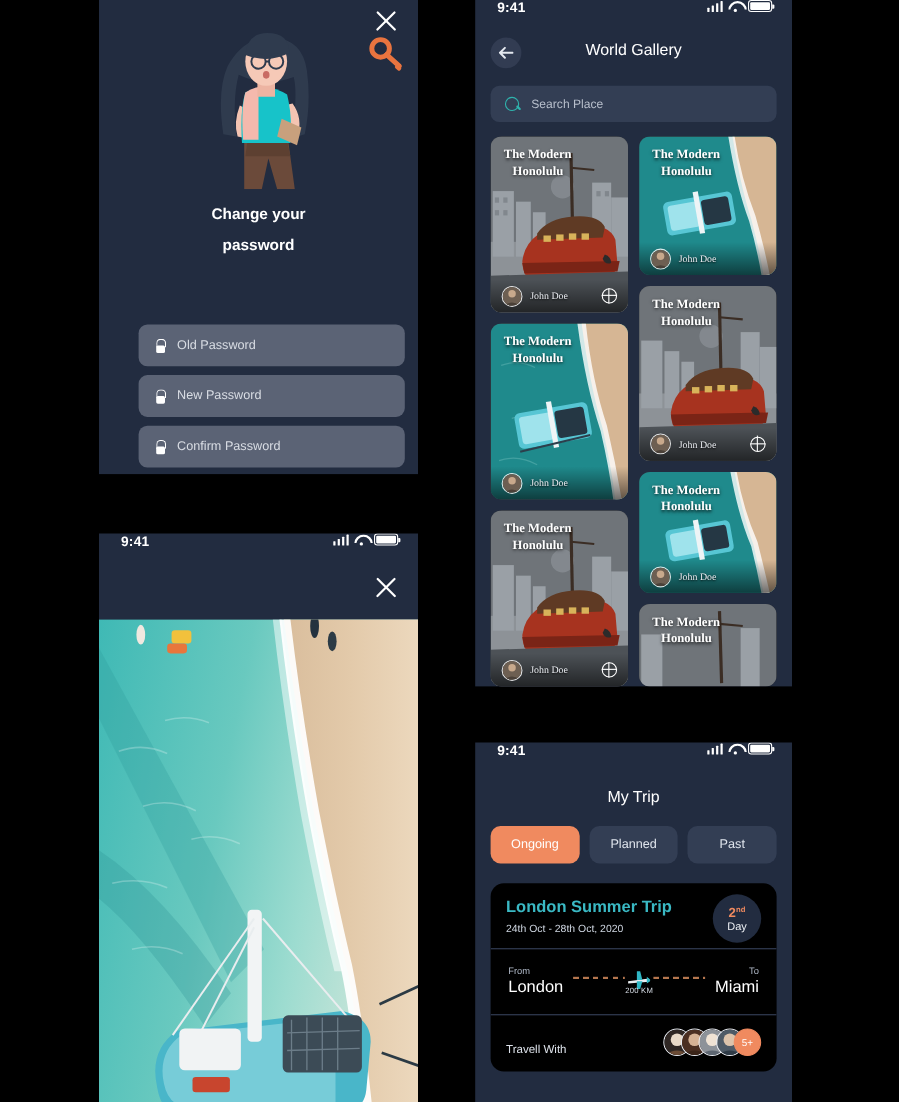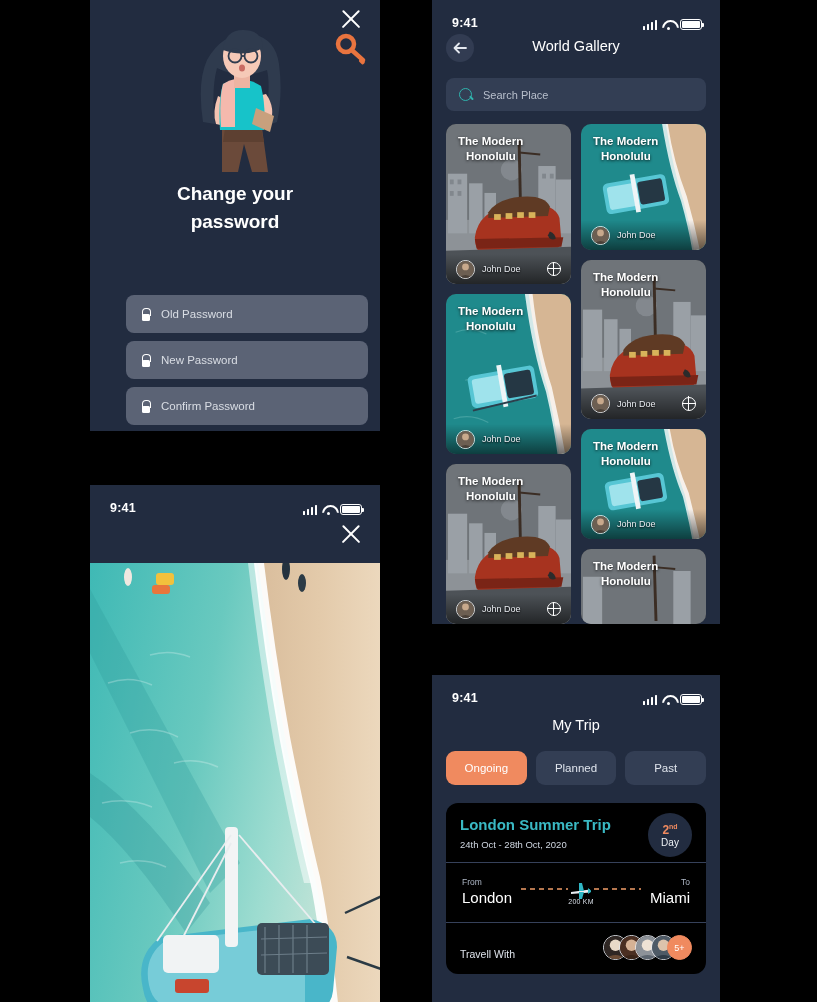--- a/index.html
+++ b/index.html
@@ -9,21 +9,21 @@
     font-family: "Liberation Sans", sans-serif;
     overflow: hidden;
   }
   .stage { position: relative; width: 817px; height: 1002px; background:#000; }
 
   
   .panel { position: absolute; background: #222c40; overflow: hidden; }
 
   
   .statusbar {
-    height: 30px; display:flex; align-items:flex-end; justify-content:space-between;
+    height: 30px; display:flex; align-items:flex-start; justify-content:space-between;
     padding: 0 18px 0 20px; color:#fff;
   }
   .sb-time { font-size: 12.5px; font-weight: bold; letter-spacing:.2px; }
   .sb-icons { display:flex; align-items:flex-end; gap:5px; }
   .bars { display:flex; align-items:flex-end; gap:1.5px; height:10px; }
   .bars i { display:block; width:2.5px; background:#fff; border-radius:.5px; }
   .bars i:nth-child(1){height:4px}.bars i:nth-child(2){height:6px}
   .bars i:nth-child(3){height:8px}.bars i:nth-child(4){height:10px}
   .wifi { position:relative; width:13px; height:10px; }
   .wifi::before{
@@ -46,21 +46,21 @@
     background:#fff; border-radius:2px;
   }
   .xbtn::before{ transform: rotate(45deg); }
   .xbtn::after { transform: rotate(-45deg); }
 
   
   #p-password { left:90px; top:0; width:290px; height:431px; }
   .illus { position:absolute; left:0; right:0; top:20px; height:152px; }
   .pw-title {
     position:absolute; left:24px; right:24px; top:180px;
-    text-align:center; color:#fff; font-size:19px; line-height:28px; font-weight:600;
+    text-align:center; color:#fff; font-size:14px; line-height:28px; font-weight:600;
   }
   .pw-sub {
     position:absolute; left:26px; right:26px; top:244px;
     text-align:center; color:#c3cad6; font-size:11.5px; line-height:17px;
   }
   .field {
     position:absolute; left:126px; width:242px; height:38px; left:36px;
     background:#5b6375; border-radius:8px; display:flex; align-items:center;
     padding: 0 14px; gap:10px;
   }
@@ -92,21 +92,21 @@
     position:absolute; left:14px; right:14px; top:78px; height:33px;
     background:#333e54; border-radius:8px; display:flex; align-items:center; gap:10px; padding:0 13px;
   }
   .search .sph { color:#b8bfcc; font-size:11px; }
   .mag { position:relative; width:14px;height:14px;flex:0 0 auto; }
   .mag::before{content:"";position:absolute;left:0;top:0;width:11px;height:11px;border:1.8px solid #2fb3ad;border-radius:50%;}
   .mag::after{content:"";position:absolute;left:9.5px;top:9.5px;width:5px;height:1.8px;background:#2fb3ad;transform:rotate(45deg);border-radius:1px;}
 
   .grid { position:absolute; left:14px; right:14px; top:124px; bottom:0;
           display:flex; gap:10px; }
-  .col { flex:1; display:flex; flex-direction:column; gap:10px; }
+  .col { flex:1; display:flex; flex-direction:column; gap:10px;font-family:Liberation Serif, serif; }
 
   .card { position:relative; border-radius:10px; overflow:hidden; background:#3a3a3a; cursor:pointer; }
   .card .ctitle {
     position:absolute; left:12px; right:14px; top:10px; z-index:3;
     color:#fff; font-size:11.5px; font-weight:bold; line-height:15px;
     text-shadow: 0 1px 3px rgba(0,0,0,.8);
   }
   .card .ctitle .l2 { display:block; padding-left:8px; }
   .card .cfoot {
     position:absolute; left:0; right:0; bottom:0; height:30px; z-index:3;

